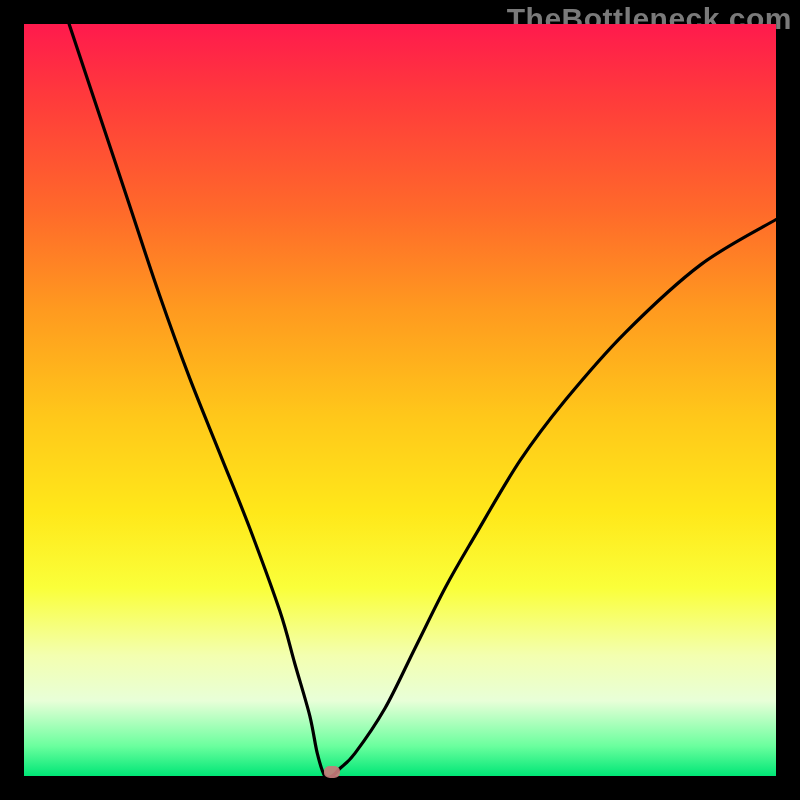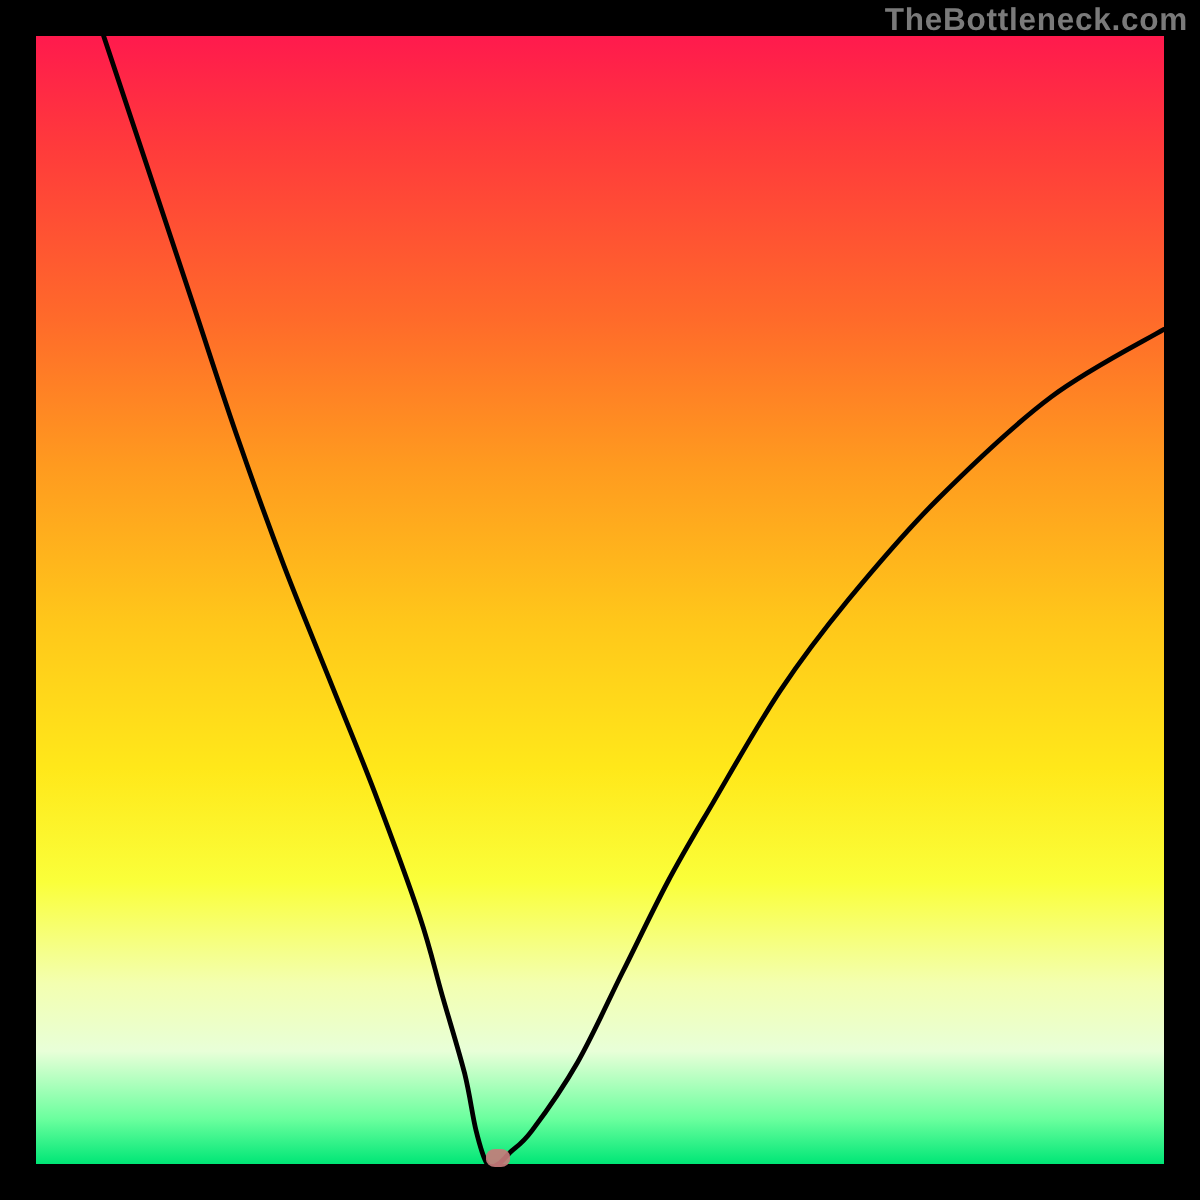--- a/index.html
+++ b/index.html
@@ -35,21 +35,21 @@
       #e8ffd8 90%,
       #6bff9e 96%,
       #00e676 100%
     );
   }
   .watermark {
     position: absolute;
     top: 2px;
     right: 8px;
     color: #7a7a7a;
-    font-size: 21px;
+    font-size: 30px;
     font-weight: 600;
     letter-spacing: 0.5px;
     user-select: none;
   }
   svg.curve {
     position: absolute;
     left: 0;
     top: 0;
     width: 752px;
     height: 752px;

